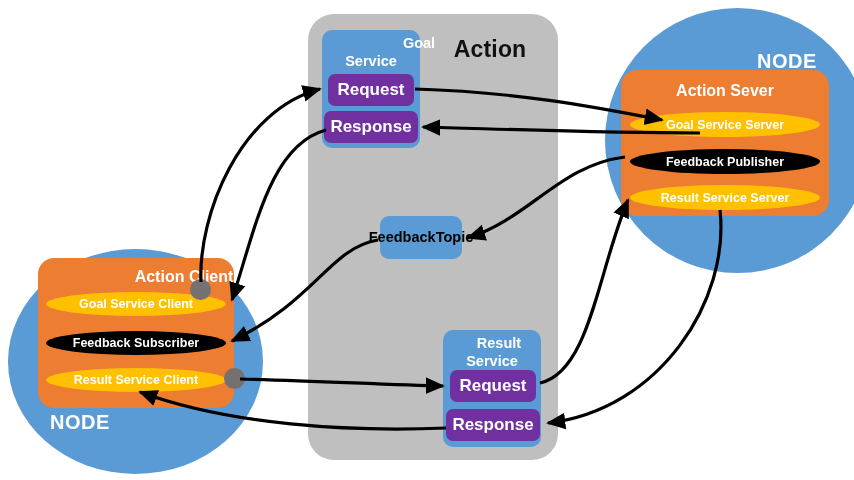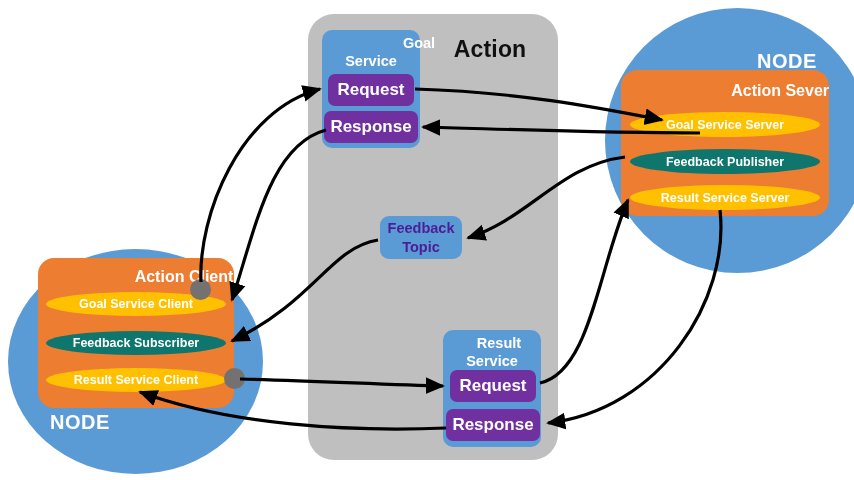--- a/index.html
+++ b/index.html
@@ -62,24 +62,23 @@
     color: #ffffff;
     font-size: 17px;
     font-weight: bold;
   }
   
   .topic-box {
     position: absolute;
     background: #5b9bd5;
     border-radius: 9px;
     display: flex;
-    flex-direction: column;
     align-items: center;
     justify-content: center;
-    color: #4c1d95;
+    color: #000000;
     font-size: 14.5px;
     font-weight: bold;
     line-height: 19px;
   }
   
   .node-circle {
     position: absolute;
     background: #5b9bd5;
     border-radius: 50%;
   }
@@ -109,21 +108,21 @@
     border-radius: 50%;
     display: flex;
     align-items: center;
     justify-content: center;
     color: #ffffff;
     font-size: 12.5px;
     font-weight: bold;
     white-space: nowrap;
   }
   .pill-yellow { background: #ffc000; }
-  .pill-green  { background: #0f766e; }
+  .pill-green  { background: #000000; }
   .dot {
     position: absolute;
     width: 21px;
     height: 21px;
     border-radius: 50%;
     background: #767171;
   }
   svg.arrows {
     position: absolute;
     left: 0; top: 0;
@@ -141,21 +140,21 @@
 <body>
 
 <div id="canvas">
 
   <div class="action-container"></div>
   <div class="action-title">Action</div>
 
   <div class="node-circle" style="left:605px; top:8px; width:265px; height:265px;"></div>
   <div class="node-label" style="left:757px; top:50px;">NODE</div>
   <div class="action-box" style="left:621px; top:70px; width:208px; height:146px;"></div>
-  <div class="action-box-title" style="left:621px; top:82px; width:208px;text-align:right;">Action Sever</div>
+  <div class="action-box-title" style="left:621px; top:82px; width:208px;">Action Sever</div>
   <div class="pill pill-yellow" style="left:630px; top:112px; width:190px; height:25px;">Goal Service Server</div>
   <div class="pill pill-green" style="left:630px; top:149px; width:190px; height:25px;">Feedback Publisher</div>
   <div class="pill pill-yellow" style="left:630px; top:185px; width:190px; height:25px;">Result Service Server</div>
 
   <div class="node-circle" style="left:8px; top:249px; width:255px; height:225px;"></div>
   <div class="node-label" style="left:50px; top:411px;">NODE</div>
   <div class="action-box" style="left:38px; top:258px; width:196px; height:150px;"></div>
   <div class="action-box-title" style="left:38px; top:268px; width:196px;padding-left:48px;">Action Client</div>
   <div class="pill pill-yellow" style="left:46px; top:292px; width:180px; height:24px;">Goal Service Client</div>
   <div class="pill pill-yellow" style="left:46px; top:368px; width:180px; height:24px;">Result Service Client</div>

